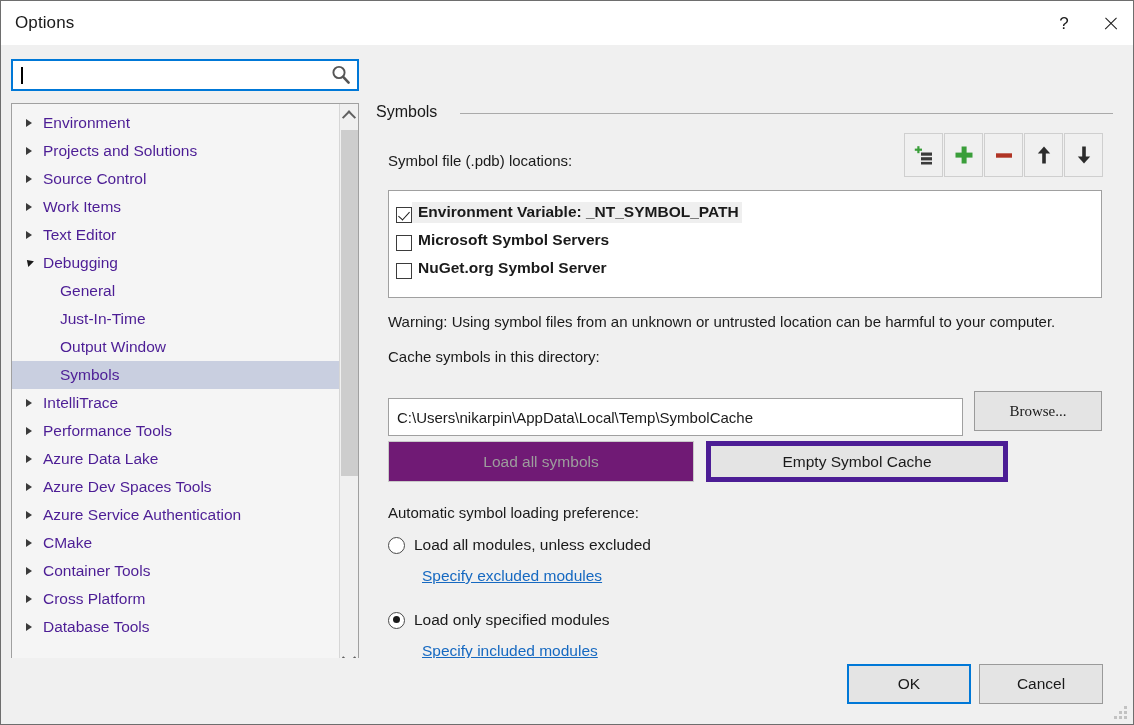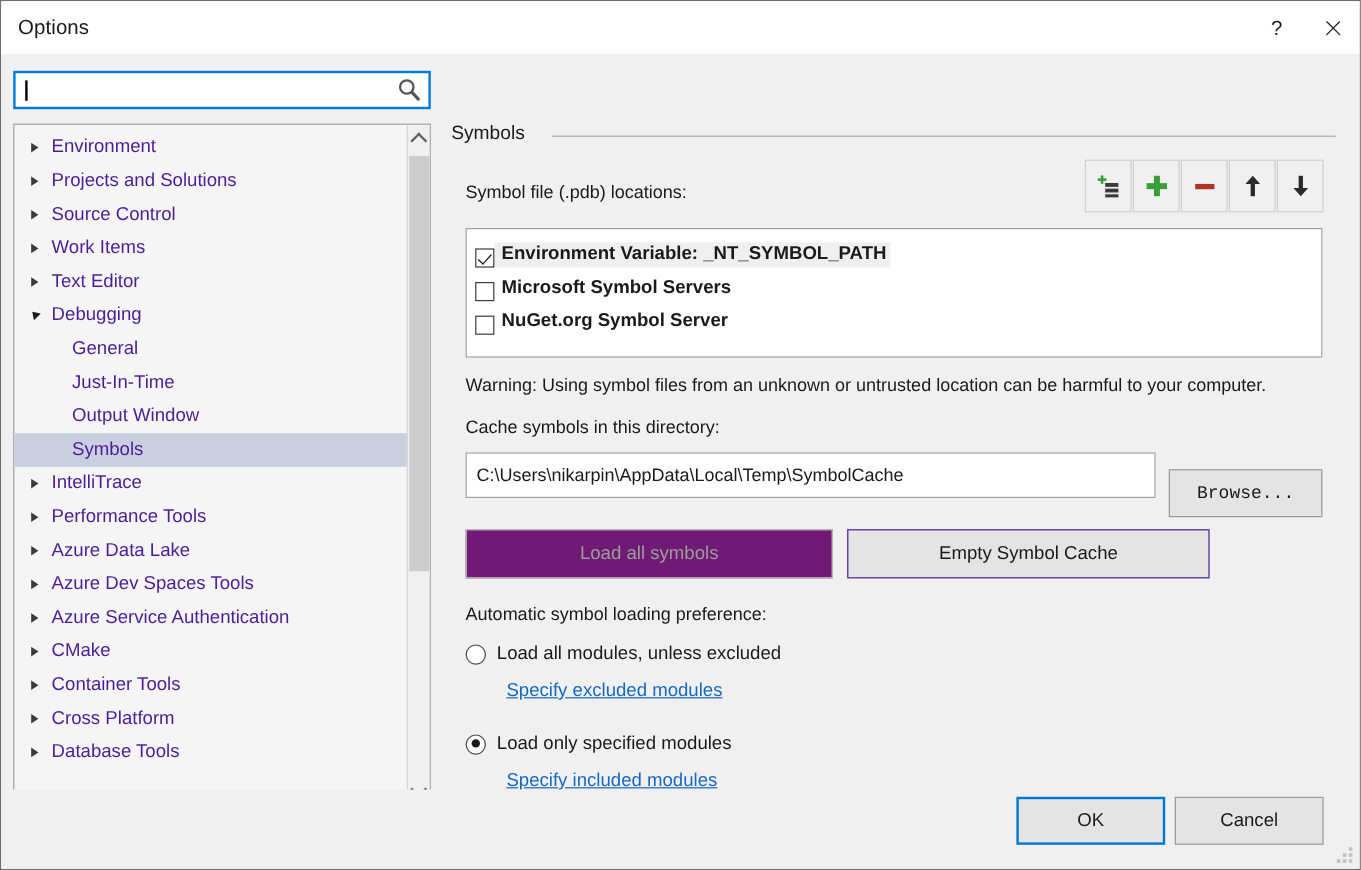--- a/index.html
+++ b/index.html
@@ -322,21 +322,21 @@
     line-height: 25px;
   }
   .cache-label {
     position: absolute;
     left: 12px; top: 303px;
     font-size: 15px;
     color: #1a1a1a;
   }
   .cache-input {
     position: absolute;
-    left: 12px; top: 332px;
+    left: 12px; top: 353px;
     width: 575px;
     height: 38px;
     box-sizing: border-box;
     border: 1px solid #a0a0a0;
     background: #ffffff;
     display: flex;
     align-items: center;
     font-size: 15px;
     color: #1a1a1a;
     padding-left: 8px;
@@ -347,42 +347,42 @@
     position: absolute;
     left: 598px; top: 346px;
     width: 128px;
     height: 40px;
     box-sizing: border-box;
     border: 1px solid #9a9a9a;
     background: #e4e4e4;
     font-size: 15px;
     color: #1a1a1a;
     cursor: default;
-    font-family: Liberation Mono, monospace;
+    font-family: Liberation Serif, serif;
   }
   .btn-load {
     position: absolute;
     left: 12px; top: 396px;
     width: 306px;
     height: 41px;
     box-sizing: border-box;
     border: 1px solid #c9c9c9;
     background: #701a75;
     color: #9d9d9d;
     font-size: 15.5px;
     cursor: default;
     font-family: "Liberation Sans", sans-serif;
   }
   .btn-empty {
     position: absolute;
     left: 330px; top: 396px;
     width: 302px;
     height: 41px;
     box-sizing: border-box;
-    border: 1px solid #4c1d95;
+    border: 5px solid #4c1d95;
     background: #e4e4e4;
     color: #1a1a1a;
     font-size: 15.5px;
     cursor: default;
     font-family: "Liberation Sans", sans-serif;
   }
   .pref-label {
     position: absolute;
     left: 12px; top: 459px;
     font-size: 15px;

